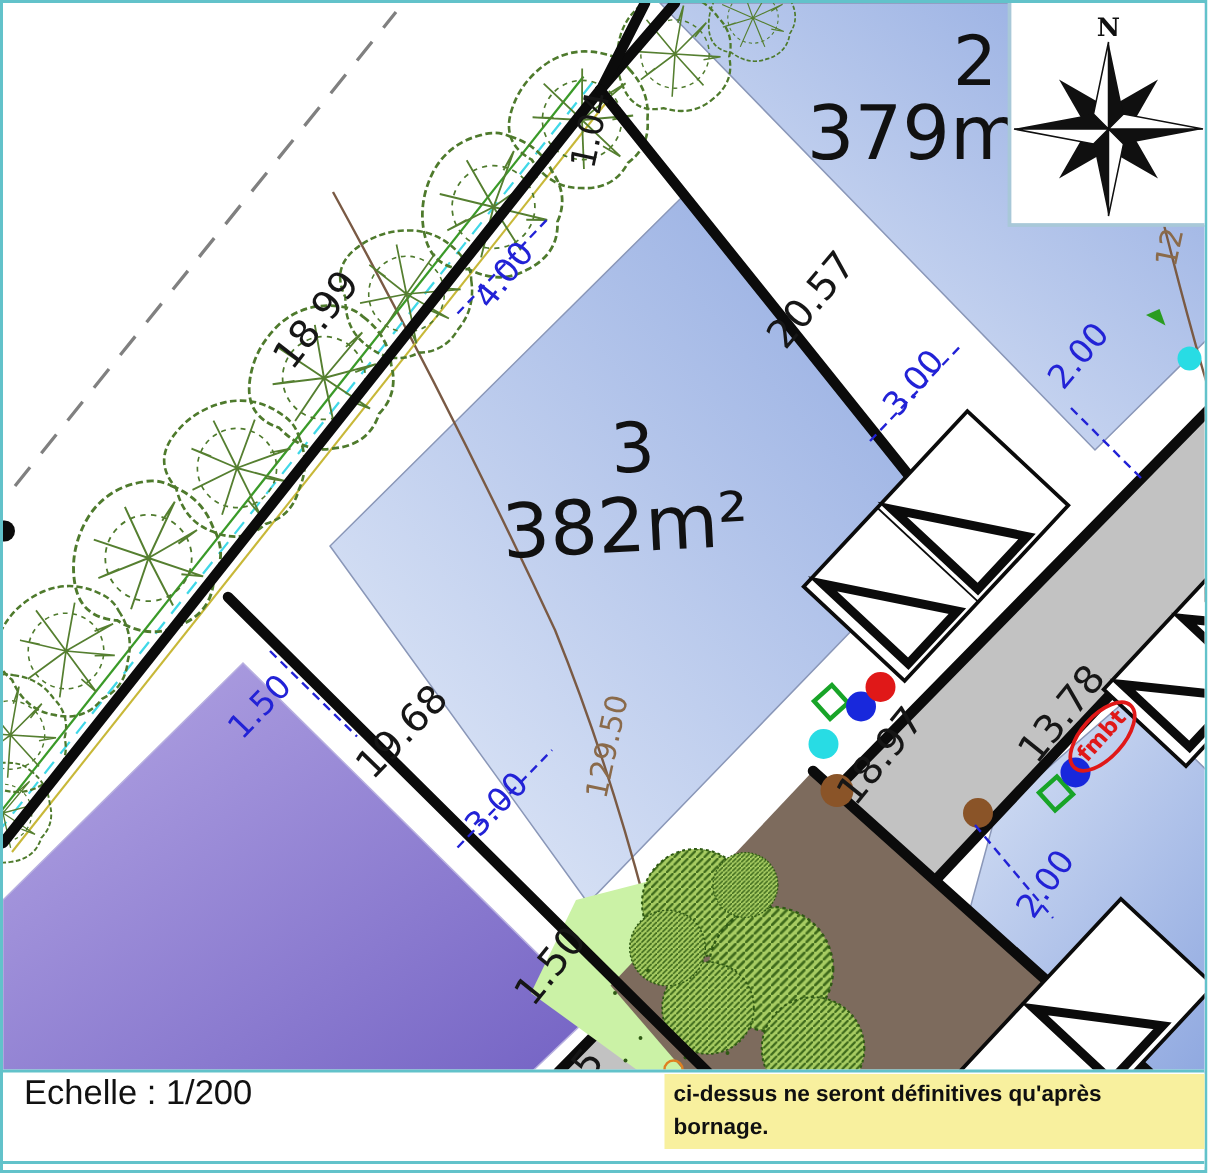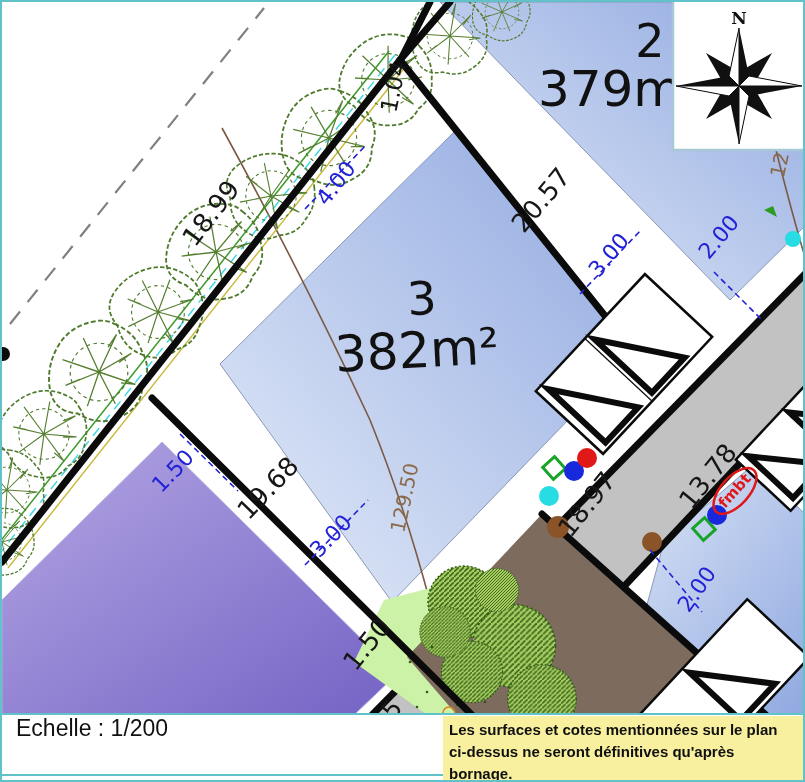--- a/index.html
+++ b/index.html
@@ -211,17 +211,16 @@
     <text x="737" y="22" text-anchor="middle" font-family="DejaVu Serif, serif" font-size="17" font-weight="bold" fill="#101010">N</text>
   </g>
 </svg>
 
 <div class="band">
   <div class="scale-label">Echelle :  1/200</div>
 </div>
 <div class="rule2"></div>
 
 <div class="note">
-  <div>Les surfaces et cotes mentionnées sur le plan</div>
   <div>ci-dessus ne seront définitives qu'après bornage.</div>
 </div>
 
 </div>
 
 </body></html>

